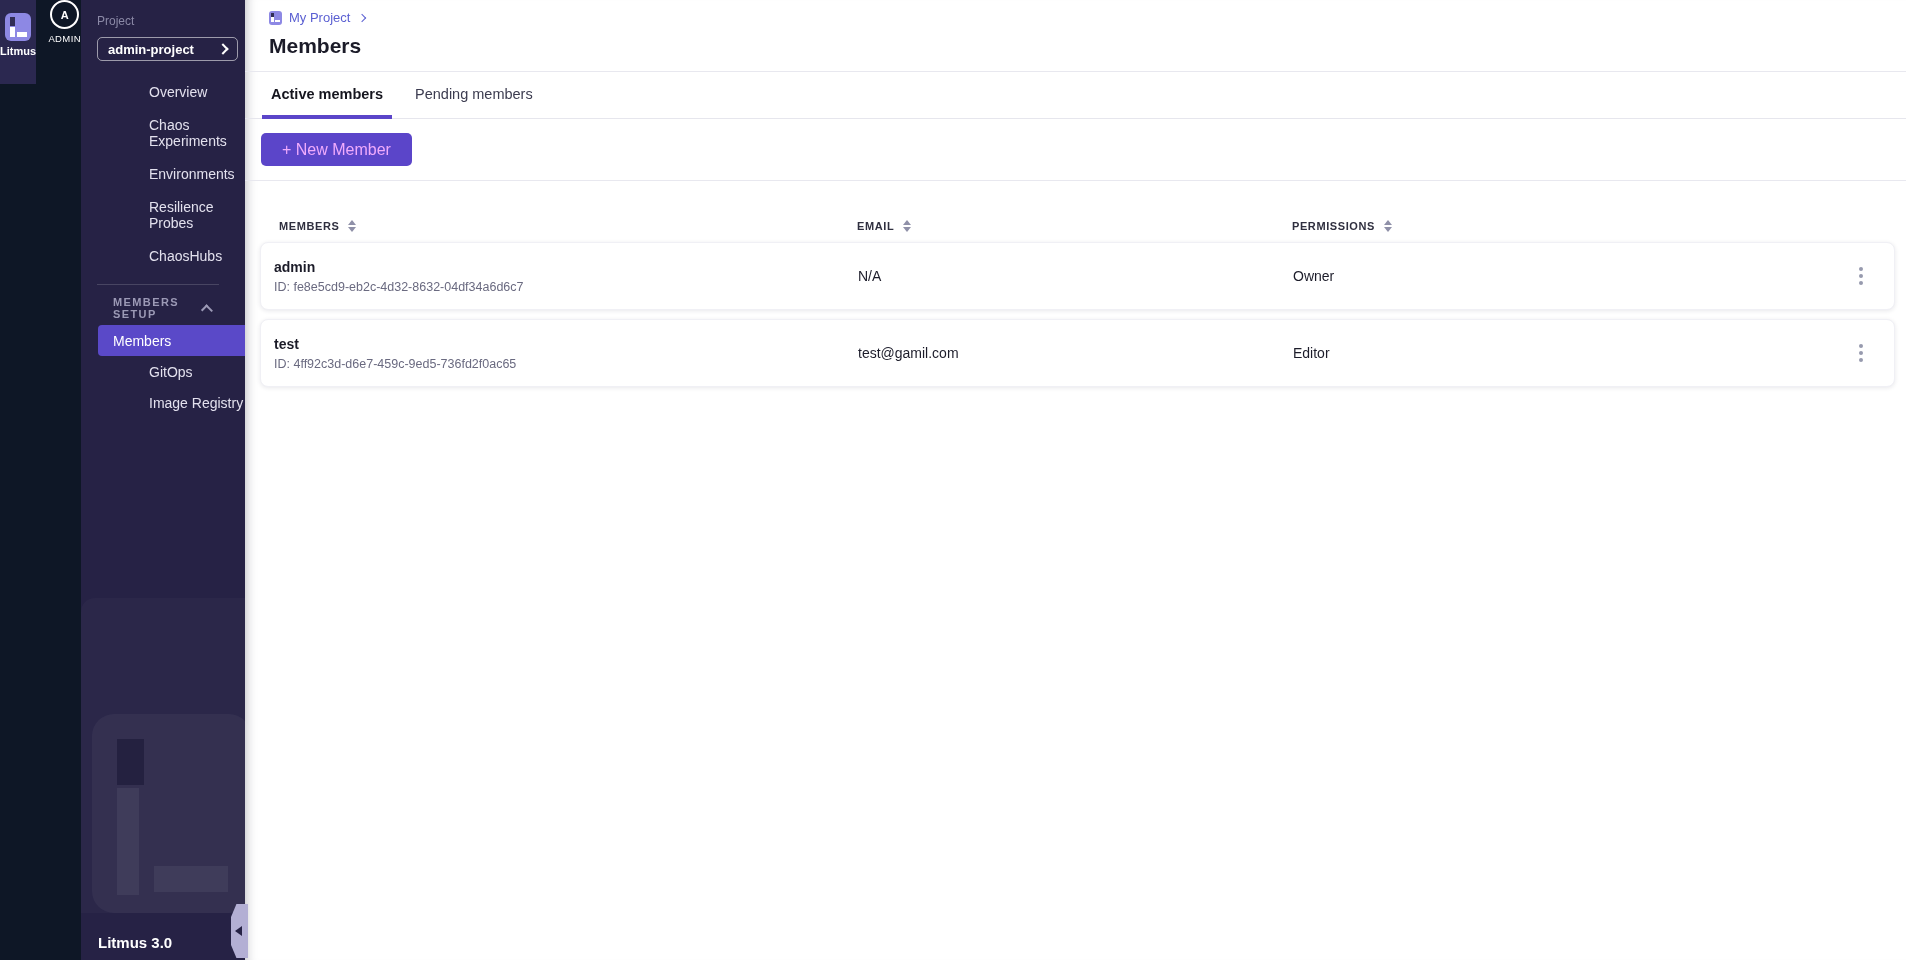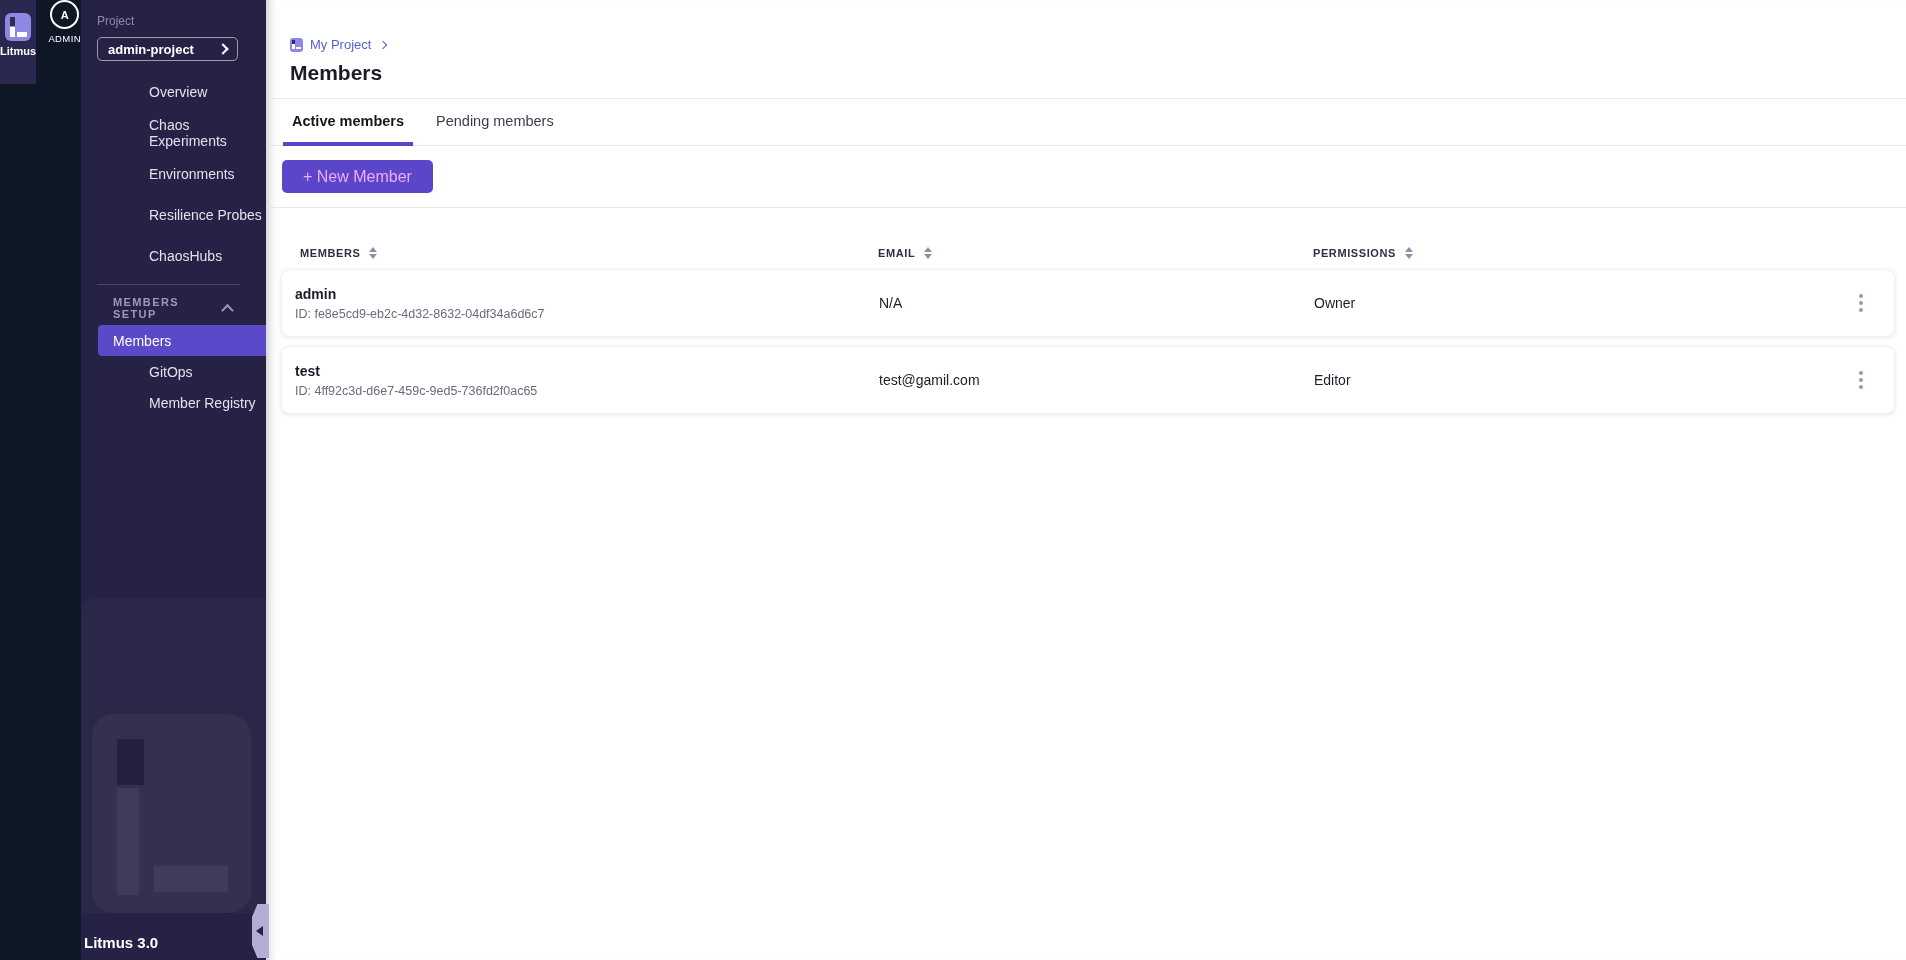--- a/index.html
+++ b/index.html
@@ -16,50 +16,50 @@
   .logo-sq .g-dot { position:absolute; left:5px; top:4px;  width:5px; height:9px;  background:#312d56; }
   .logo-sq .g-v   { position:absolute; left:5px; top:14px; width:5px; height:10px; background:#ffffff; }
   .logo-sq .g-h   { position:absolute; left:12px; top:19px; width:10px; height:5px; background:#ffffff; }
   .logo-label { color:#fff; font-size:11px; font-weight:bold; margin-top:4px; }
   .rail-user { display:flex; flex-direction:column; align-items:center; padding-bottom:6px; }
   .avatar { width:25px; height:25px; border:2px solid #fff; border-radius:50%; color:#fff; font-size:11px; font-weight:bold;
             display:flex; align-items:center; justify-content:center; cursor:pointer; }
   .rail-user-label { color:#fff; font-size:9.5px; margin-top:4px; letter-spacing:0.4px; }
 
   
-  .sidebar { width:185px; flex-shrink:0; background:#262245; position:relative; box-sizing:border-box; padding-top:14px; z-index:3; }
+  .sidebar { width:164px; flex-shrink:0; background:#262245; position:relative; box-sizing:border-box; padding-top:14px; z-index:3; }
   .proj-label { margin-left:16px; font-size:12px; color:#8b89a6; }
   .proj-select { margin:9px 0 0 16px; width:141px; height:24px; box-sizing:border-box; border:1px solid rgba(255,255,255,0.55);
                  border-radius:5px; display:flex; align-items:center; justify-content:space-between; padding:0 10px; cursor:pointer; }
   .proj-select .val { color:#fff; font-size:13px; font-weight:bold; }
   .chev-right { width:6px; height:6px; border-top:2px solid #fff; border-right:2px solid #fff; transform:rotate(45deg); }
   .nav { margin-top:10px; }
   .nav-item { height:41px; display:flex; align-items:center; padding-left:32px; font-size:14px; color:#e3e1ee; cursor:pointer;margin-left:36px; }
   .side-divider { height:1px; background:rgba(255,255,255,0.16); margin:8px 26px 0 16px; }
   .section-head { height:34px; margin-top:6px; display:flex; align-items:center; justify-content:space-between;
                   padding:0 34px 0 32px; font-size:11px; font-weight:bold; letter-spacing:1.4px; color:#9c9ab6; cursor:pointer; }
   .chev-up { width:7px; height:7px; border-top:2px solid #9c9ab6; border-right:2px solid #9c9ab6; transform:rotate(-45deg); margin-top:4px; }
   .nav-item.setup { height:31px; }
   .nav-item.active { margin-left:17px; padding-left:15px; background:#5a49c8; border-radius:4px 0 0 4px; color:#fff; }
 
   .wm-panel { position:absolute; left:0; right:0; top:598px; bottom:47px; background:rgba(255,255,255,0.022); border-radius:14px 0 0 0; }
   .wm-logo { position:absolute; left:11px; top:116px; width:159px; height:199px; background:rgba(255,255,255,0.045); border-radius:22px; }
   .wm-logo .w-dot { position:absolute; left:25px; top:25px;  width:27px; height:46px; background:rgba(18,15,45,0.45); }
   .wm-logo .w-v   { position:absolute; left:25px; top:74px;  width:22px; height:107px; background:rgba(255,255,255,0.06); }
   .wm-logo .w-h   { position:absolute; left:62px; top:152px; width:74px; height:26px; background:rgba(255,255,255,0.06); }
-  .version { position:absolute; left:3px; bottom:9px; color:#fff; font-weight:bold; font-size:15px; }
+  .version { position:absolute; left:17px; bottom:9px; color:#fff; font-weight:bold; font-size:15px; }
   .collapse-handle { position:absolute; right:-3px; bottom:2px; width:17px; height:54px; background:#b3afd4;
                      clip-path:polygon(100% 0,100% 100%,32% 100%,0 76%,0 24%,32% 0);
                      display:flex; align-items:center; justify-content:center; cursor:pointer; z-index:6; }
   .tri-left { width:0; height:0; border-top:5px solid transparent; border-bottom:5px solid transparent; border-right:7px solid #262245; margin-right:3px; }
 
   
   .main { flex:1; background:#fff; box-shadow:inset 12px 0 12px -12px rgba(20,20,40,0.35); min-width:0; }
   .page-head { padding:10px 24px 0; border-bottom:1px solid #e8e8ef; }
-  .breadcrumb { display:flex; align-items:center; gap:7px;margin-top:27px; }
+  .breadcrumb { display:flex; align-items:center; gap:7px; }
   .bc-icon { width:13px; height:14px; background:#8d88e4; border-radius:3px; position:relative; flex-shrink:0; }
   .bc-icon .b-dot { position:absolute; left:2px; top:2px; width:3px; height:4px; background:#312d56; }
   .bc-icon .b-v   { position:absolute; left:2px; top:6px; width:3px; height:5px; background:#fff; }
   .bc-icon .b-h   { position:absolute; left:6px; top:9px; width:5px; height:2px; background:#fff; }
   .bc-link { color:#5a5fd2; font-size:13px; cursor:pointer; }
   .bc-chev { width:5px; height:5px; border-top:1.6px solid #5a5fd2; border-right:1.6px solid #5a5fd2; transform:rotate(45deg); margin-left:2px; }
   .page-title { font-size:21px; font-weight:bold; color:#1b1b28; margin-top:9px; padding-bottom:13px; }
 
   .tabbar { display:flex; padding-left:17px; height:47px; box-sizing:border-box; border-bottom:1px solid #e6e6ed; }
   .tab { display:flex; align-items:center; padding:0 9px; font-size:14.5px; color:#3c3c50; cursor:pointer;
@@ -127,21 +127,21 @@
   <div class="side-divider"></div>
 
   <div class="section-head">
     <span>MEMBERS SETUP</span>
     <span class="chev-up"></span>
   </div>
 
   <div class="nav" style="margin-top:0">
     <div class="nav-item setup active">Members</div>
     <div class="nav-item setup">GitOps</div>
-    <div class="nav-item setup">Member Registry</div>
+    <div class="nav-item setup">Image Registry</div>
   </div>
 
   <div class="wm-panel">
     <div class="wm-logo">
       <span class="w-dot"></span>
       <span class="w-v"></span>
       <span class="w-h"></span>
     </div>
   </div>
 

